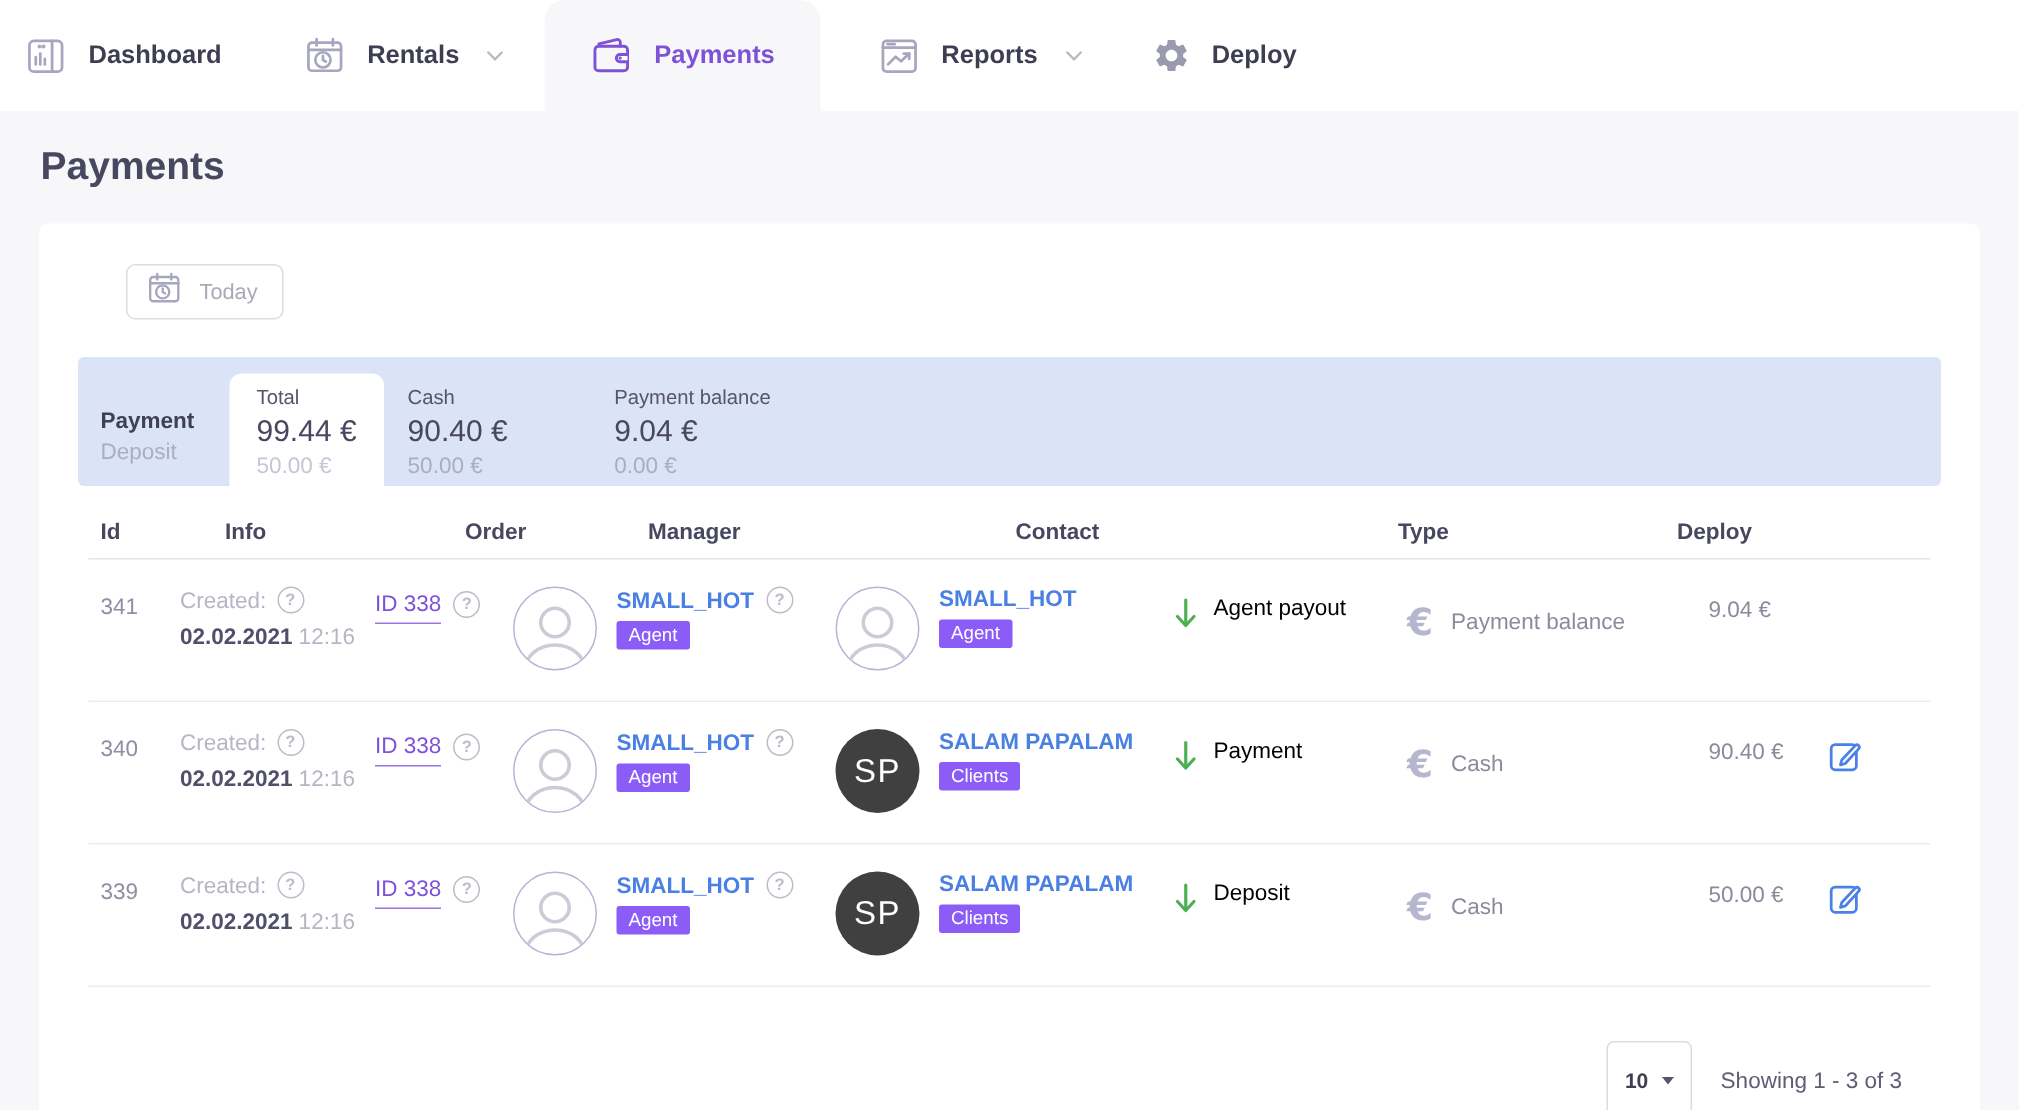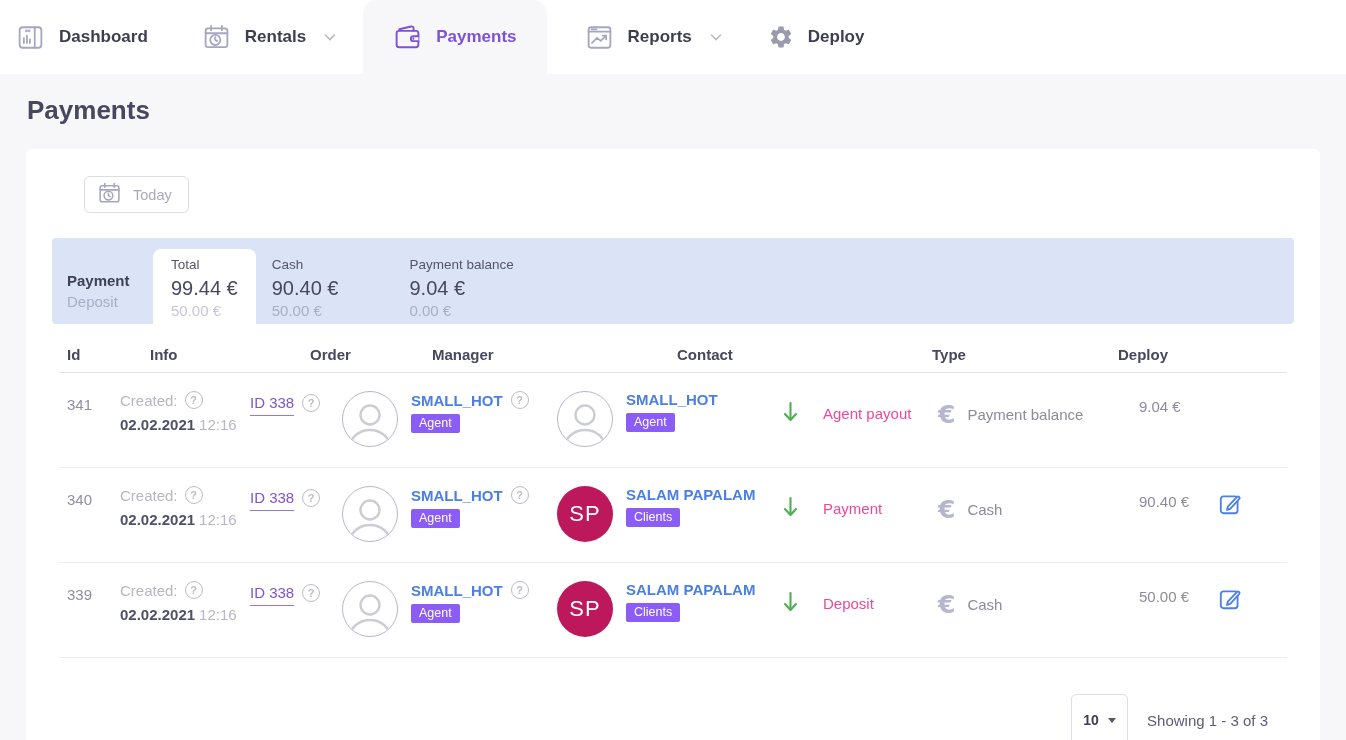--- a/index.html
+++ b/index.html
@@ -70,29 +70,29 @@
   .qicon { width:18px; height:18px; border:1.5px solid #bcbcca; border-radius:50%;
     color:#bcbcca; font-size:11px; font-weight:700; display:inline-flex;
     align-items:center; justify-content:center; cursor:pointer; flex:0 0 auto; }
   .c-order { display:flex; align-items:flex-start; gap:8px; padding-top:3px; }
   .order-link { font-size:15px; color:#7e52d8; text-decoration:none; cursor:pointer;
     border-bottom:1px solid #9a74e0; padding-bottom:4px; }
   .person-cell { display:flex; gap:13px; }
   .avatar-o { width:56px; height:56px; border-radius:50%; border:1.5px solid #b9b2d6;
     overflow:hidden; display:flex; align-items:flex-end; justify-content:center;
     flex:0 0 auto; cursor:pointer; }
-  .avatar-i { width:56px; height:56px; border-radius:50%; background:#be185d; color:#fff;
+  .avatar-i { width:56px; height:56px; border-radius:50%; background:#404040; color:#fff;
     font-size:22px; display:flex; align-items:center; justify-content:center;
     letter-spacing:1px; flex:0 0 auto; cursor:pointer; }
   .p-name { display:flex; align-items:center; gap:8px; }
   .p-name a { font-size:15px; font-weight:700; color:#4a80e3; text-decoration:none; cursor:pointer; }
   .badge { display:inline-block; background:#8b5cf6; color:#fff; font-size:12.5px;
     padding:2px 8px 3px; border-radius:2px; margin-top:5px; }
-  .c-type { display:flex; align-items:center; gap:24px; padding-top:6px; height:38px;
-    font-size:15px; color:#ec4899; }
+  .c-type { display:flex; align-items:flex-start; gap:10px; padding-top:6px; height:38px;
+    font-size:15px; color:#000000; }
   .c-method { display:flex; align-items:center; gap:12px; padding-top:6px; height:40px;
     font-size:15px; color:#8b8b9b; }
   .euro { font-size:25px; font-weight:800; color:#b6b6ce; line-height:1;
     font-family:"DejaVu Sans", sans-serif; }
   .c-amount { font-size:15px; color:#8b8b9b; padding-top:7px; }
   .c-actions { padding-top:5px; }
   .edit-btn { background:none; border:none; cursor:pointer; padding:0; }
 
   
   .pager { display:flex; align-items:center; justify-content:flex-end; gap:19px;

